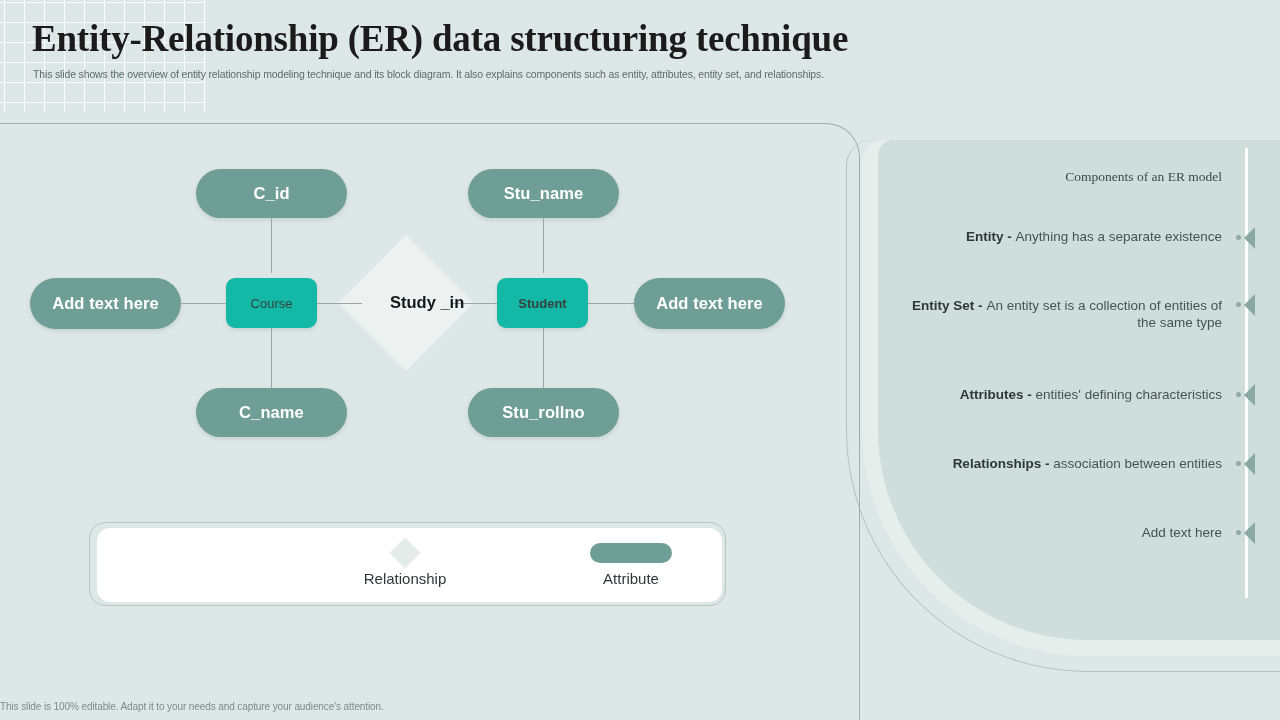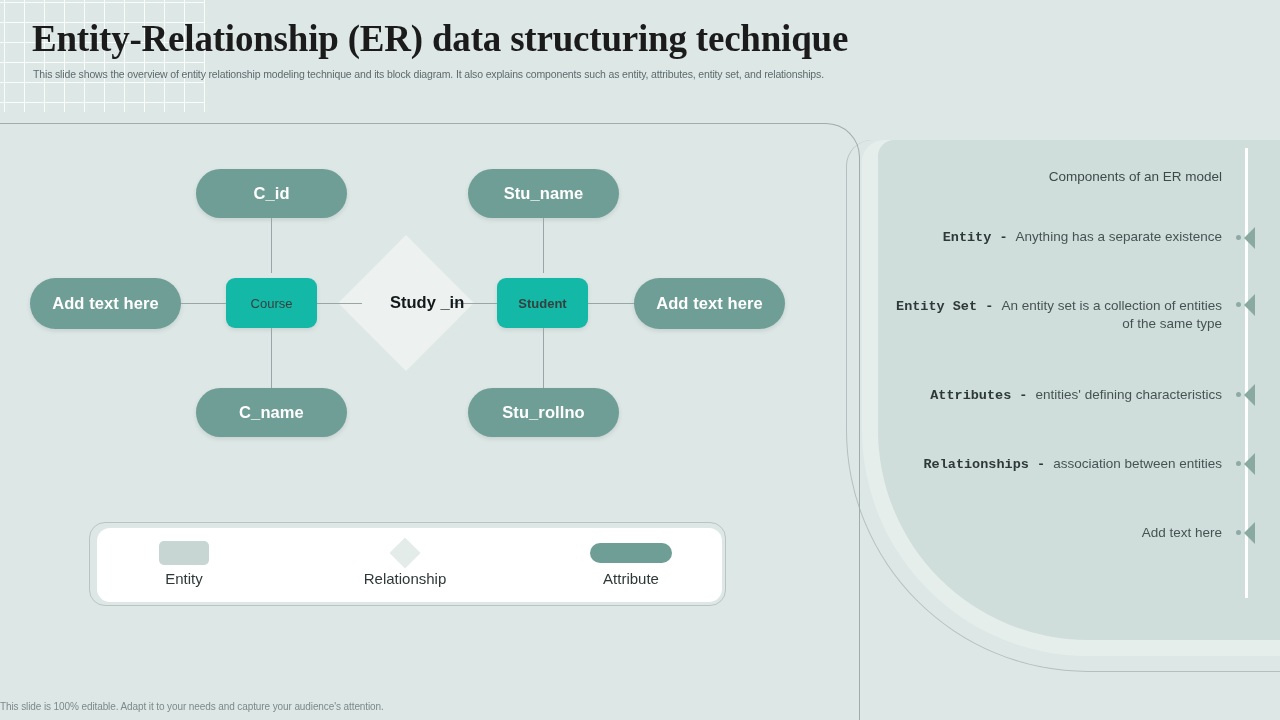--- a/index.html
+++ b/index.html
@@ -106,33 +106,34 @@
   }
 
   #components-heading {
     position: absolute;
     right: 58px; top: 169px;
     font-size: 13.5px;
     color: #3e4a4a;
     text-align: right;
     white-space: nowrap;
     z-index: 4;
+    font-family: Liberation Serif, serif;
   }
 
   .component-row {
     position: absolute;
     right: 58px;
     width: 330px;
     text-align: right;
     font-size: 13.5px;
     line-height: 17px;
     color: #3e4a4a;
     z-index: 4;
   }
-  .component-row .c-term { font-weight: 700; color: #2e3838; font-family: Liberation Mono, monospace; }
+  .component-row .c-term { font-weight: 700; color: #2e3838; }
   .component-row .c-desc { font-weight: 400; color: #475353; }
 
   .component-marker {
     position: absolute;
     z-index: 5;
     width: 24px; height: 22px;
   }
   .component-marker .dot {
     position: absolute;
     left: 0; top: 8px;
@@ -342,26 +343,20 @@
   <div class="attr-pill" style="left:30px;  top:155px; width:151px; height:51px;">
     <span>Add text here</span>
   </div>
   <div class="attr-pill" style="left:634px; top:155px; width:151px; height:51px;">
     <span>Add text here</span>
   </div>
 </div>
 
 <div id="legend-shadow"></div>
 <div id="legend">
-  <div class="legend-item" style="left:2px;">
-    <div class="legend-swatch-wrap">
-      <span class="sw-entity"></span>
-    </div>
-    <div class="legend-label">Entity</div>
-  </div>
   <div class="legend-item" style="left:223px;">
     <div class="legend-swatch-wrap">
       <span class="sw-rel"></span>
     </div>
     <div class="legend-label">Relationship</div>
   </div>
   <div class="legend-item" style="left:449px;text-align:center;">
     <div class="legend-swatch-wrap">
       <span class="sw-attr"></span>
     </div>

